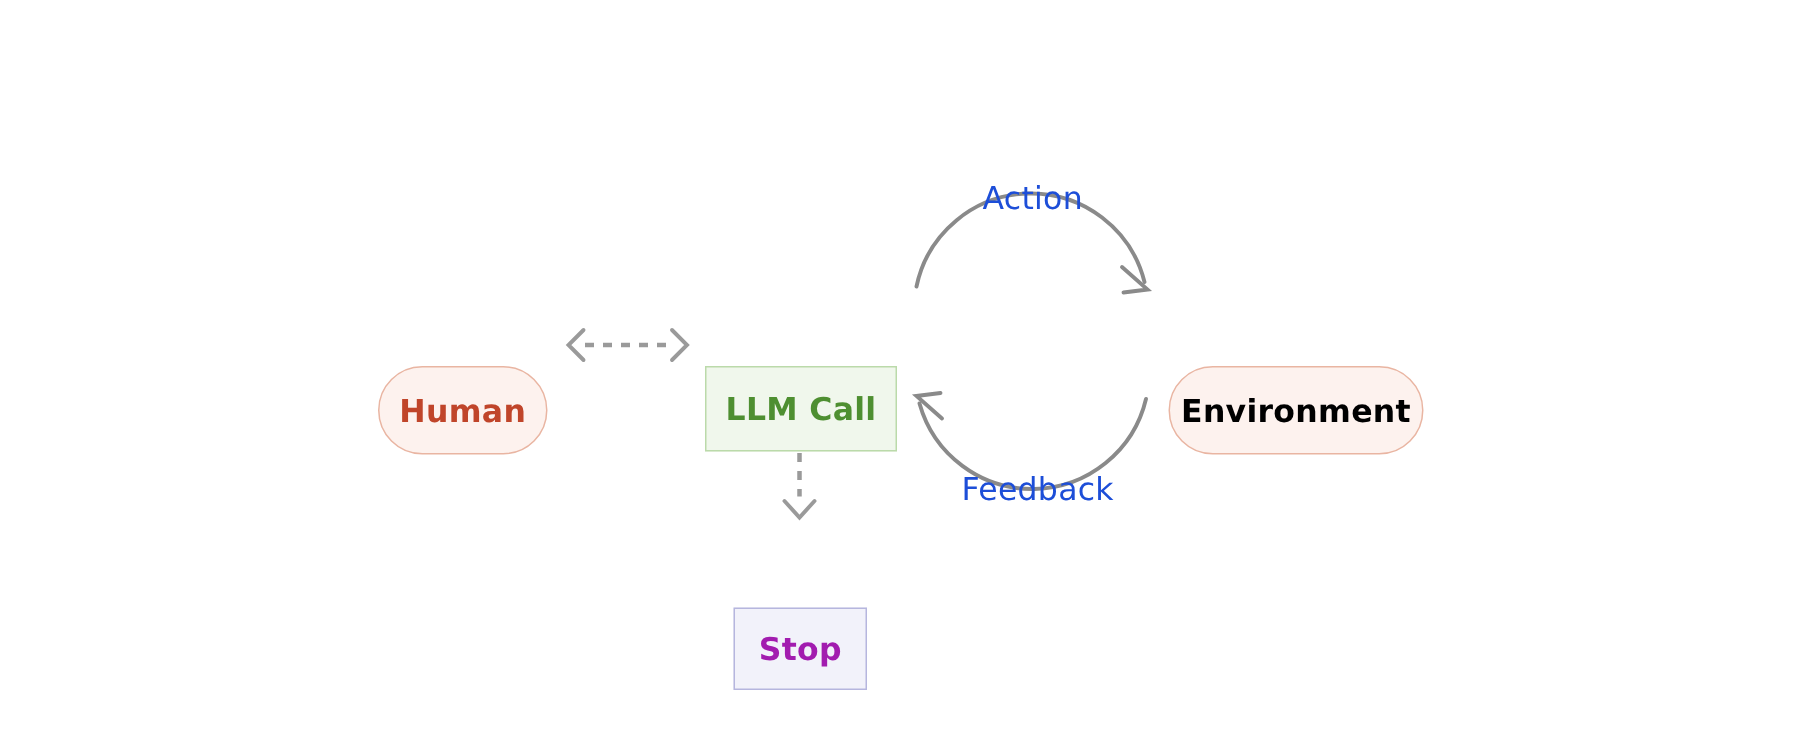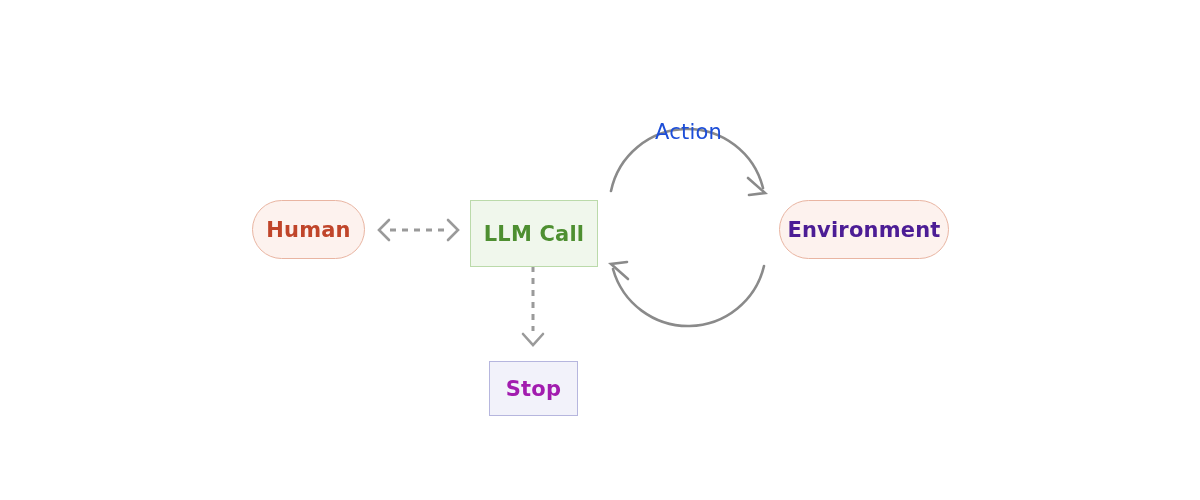--- a/index.html
+++ b/index.html
@@ -27,51 +27,52 @@
   
   .node {
     position: absolute;
     display: flex;
     align-items: center;
     justify-content: center;
     box-sizing: border-box;
     font-weight: bold;
     letter-spacing: 0.2px;
     white-space: nowrap;
+    margin-top: 44px;
   }
   .node-human {
     left: 252px;
     top: 200px;
     width: 113px;
     height: 59px;
     border-radius: 30px;
     background: #fdf2ee;
     border: 1.6px solid #e9b5a2;
     color: #c0452a;
     font-size: 21px;
   }
   .node-llm {
     left: 470px;
     top: 200px;
     width: 128px;
-    height: 67px;
+    height: 57px;
     background: #f0f7ec;
     border: 1.6px solid #bbdaaa;
     color: #4e8f31;
     font-size: 21px;
   }
   .node-environment {
     left: 779px;
     top: 200px;
     width: 170px;
     height: 59px;
     border-radius: 30px;
     background: #fdf2ee;
     border: 1.6px solid #e9b5a2;
-    color: #4c1d95;
+    color: #000000;
     font-size: 21px;
   }
   .node-stop {
     left: 489px;
     top: 361px;
     width: 89px;
     height: 55px;
     background: #f2f2fa;
     border: 1.6px solid #b6b6de;
     color: #a21caf;
@@ -137,14 +138,15 @@
   <div class="node node-human">Human</div>
 
   <div class="node node-llm">LLM Call</div>
 
   <div class="node node-environment">Environment</div>
 
   <div class="node node-stop">Stop</div>
 
   <div class="edge-label label-action">Action</div>
 
+  <div class="edge-label label-feedback">Feedback</div>
 
 </div>
 
 </body></html>

